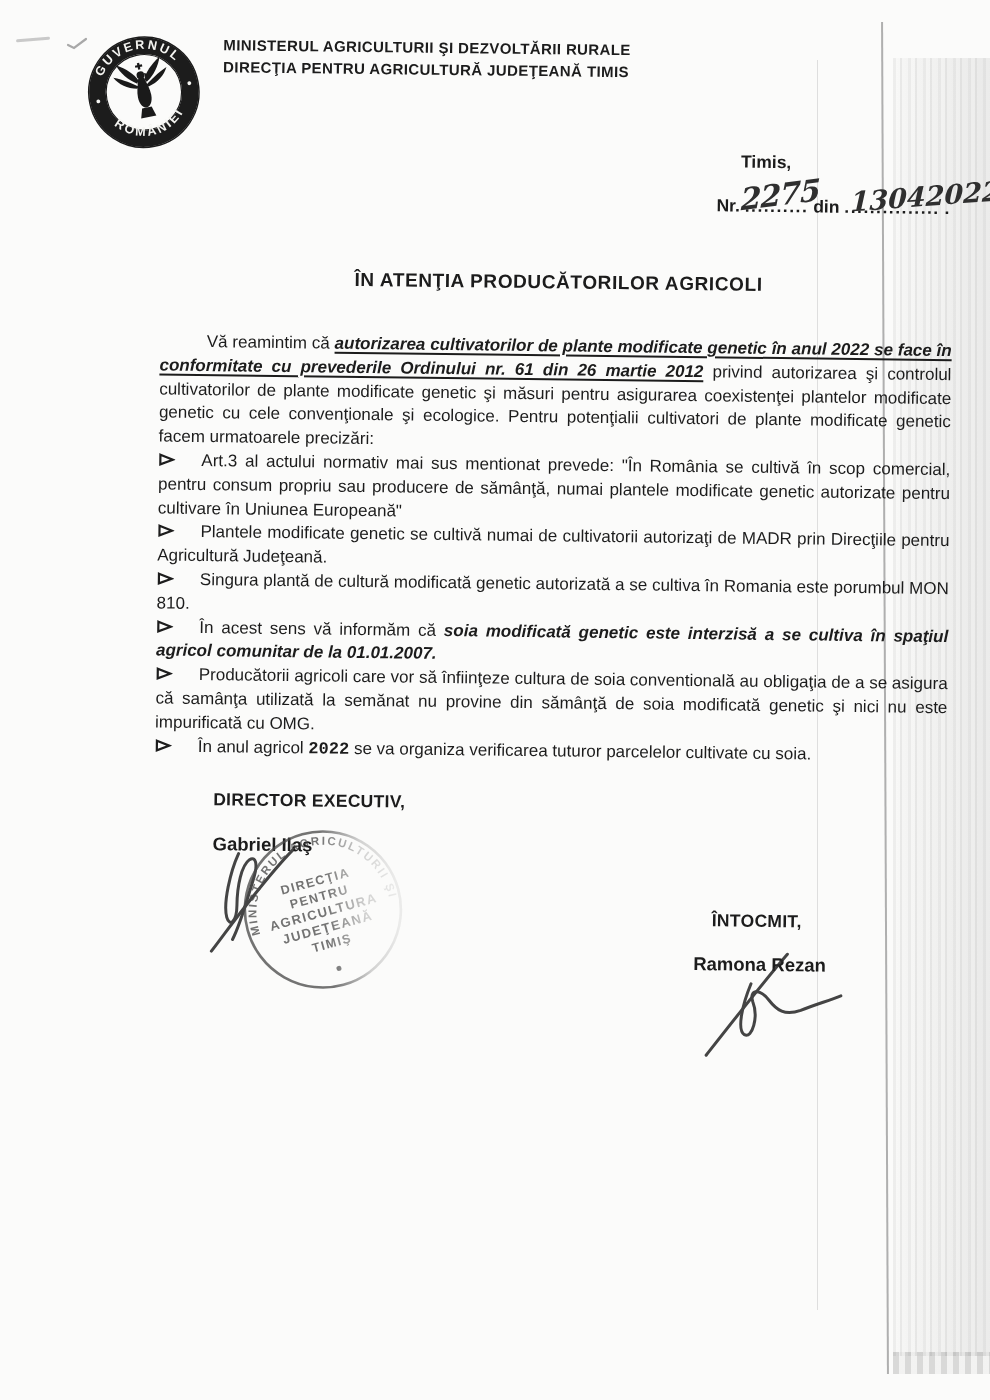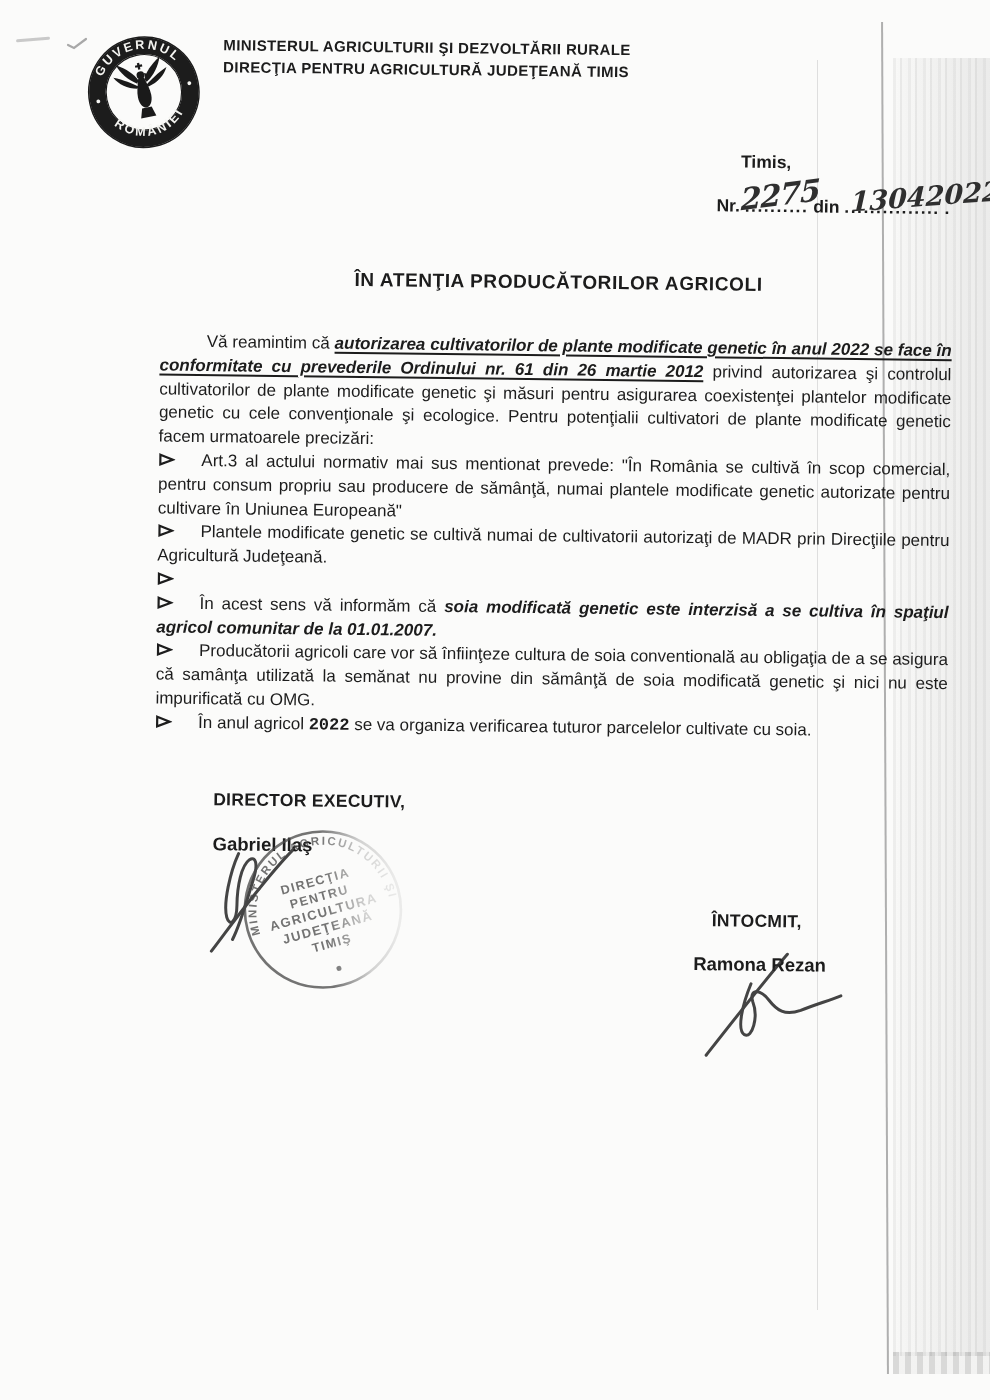--- a/index.html
+++ b/index.html
@@ -128,21 +128,21 @@
       <p class="bullet"><span class="arr"><svg width="17" height="14" viewBox="0 0 17 14">
               <path d="M2,2.2 L14.5,7 L2,11.8 Z" fill="none" stroke="#1d1d1d" stroke-width="2.2"></path>
             </svg></span><span>Art.3 al actului normativ mai sus mentionat prevede: "În România se cultivă în scop comercial, pentru consum propriu sau producere de sămânţă, numai plantele modificate genetic autorizate pentru cultivare în Uniunea Europeană"</span></p>
 
       <p class="bullet"><span class="arr"><svg width="17" height="14" viewBox="0 0 17 14">
               <path d="M2,2.2 L14.5,7 L2,11.8 Z" fill="none" stroke="#1d1d1d" stroke-width="2.2"></path>
             </svg></span><span>Plantele modificate genetic se cultivă numai de cultivatorii autorizaţi de MADR prin Direcţiile pentru Agricultură Judeţeană.</span></p>
 
       <p class="bullet"><span class="arr"><svg width="17" height="14" viewBox="0 0 17 14">
               <path d="M2,2.2 L14.5,7 L2,11.8 Z" fill="none" stroke="#1d1d1d" stroke-width="2.2"></path>
-            </svg></span></p>
+            </svg></span><span>Singura plantă de cultură modificată genetic autorizată a se cultiva în Romania este porumbul MON 810.</span></p>
 
       <p class="bullet"><span class="arr"><svg width="17" height="14" viewBox="0 0 17 14">
               <path d="M2,2.2 L14.5,7 L2,11.8 Z" fill="none" stroke="#1d1d1d" stroke-width="2.2"></path>
             </svg></span><span>În acest sens vă informăm că </span><span class="emph2">soia modificată genetic este interzisă a se cultiva în spaţiul agricol comunitar de la 01.01.2007.</span></p>
 
       <p class="bullet"><span class="arr"><svg width="17" height="14" viewBox="0 0 17 14">
               <path d="M2,2.2 L14.5,7 L2,11.8 Z" fill="none" stroke="#1d1d1d" stroke-width="2.2"></path>
             </svg></span><span>Producătorii agricoli care vor să înfiinţeze cultura de soia conventională au obligaţia de a se asigura că samânţa utilizată la semănat nu provine din sămânţă de soia modificată genetic şi nici nu este impurificată cu OMG.</span></p>
 
       <p class="bullet"><span class="arr"><svg width="17" height="14" viewBox="0 0 17 14">

